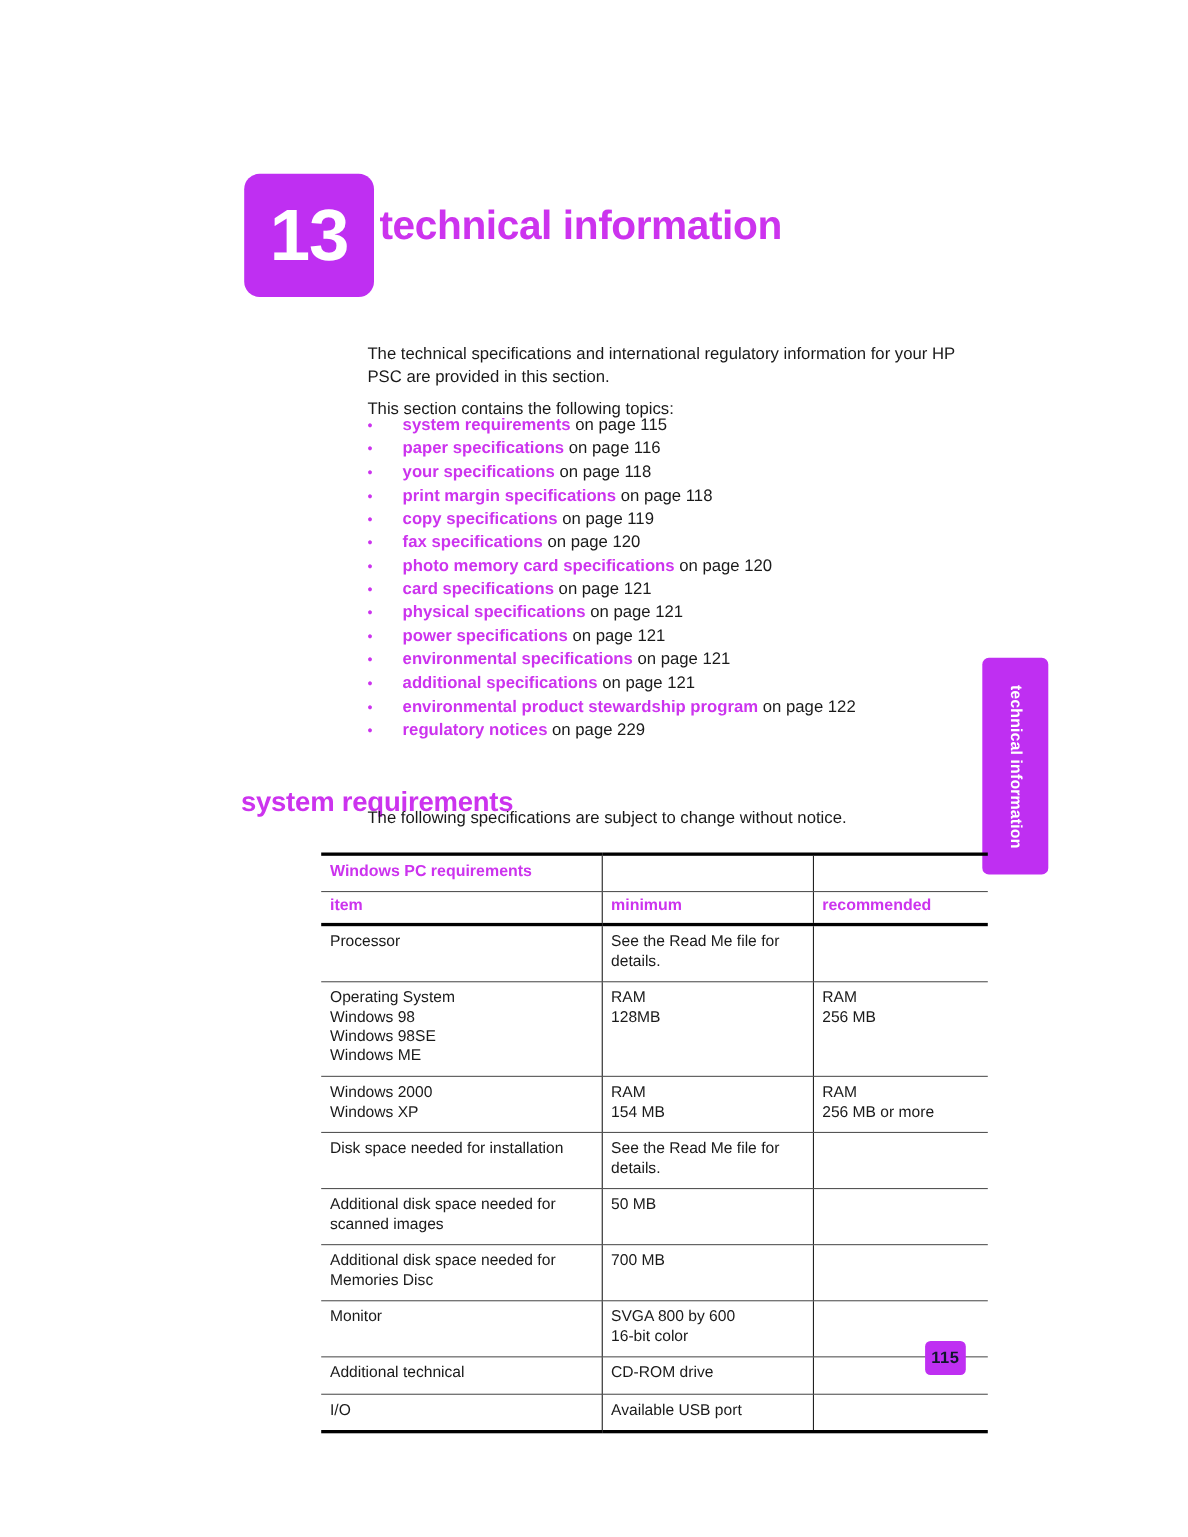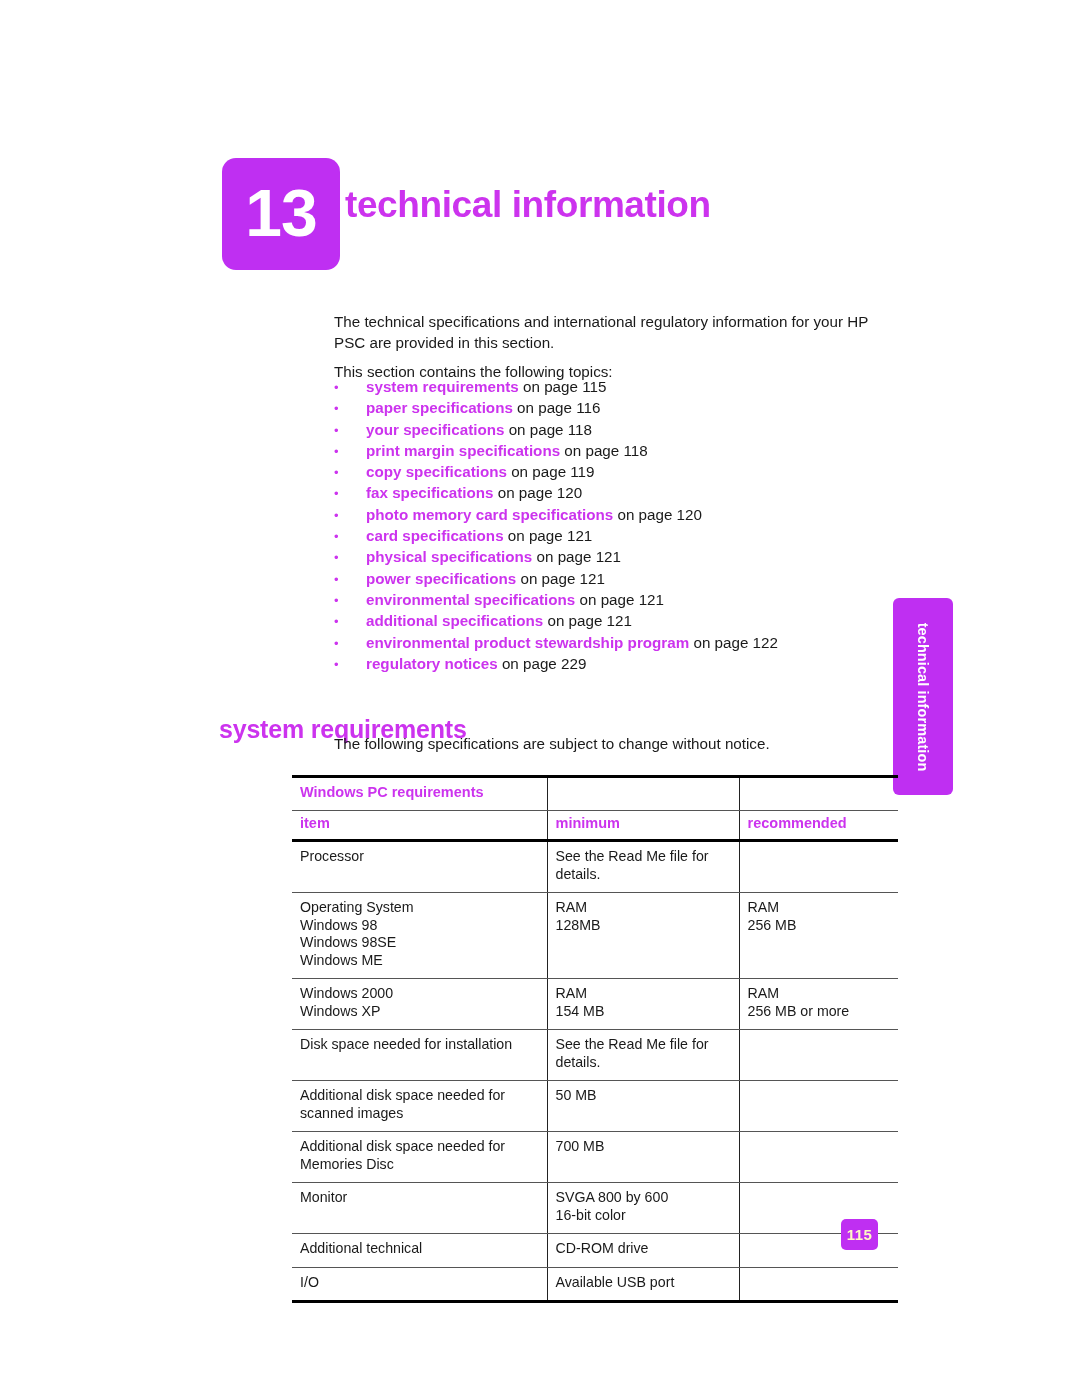--- a/index.html
+++ b/index.html
@@ -189,21 +189,21 @@
     position: absolute;
     left: 841px;
     top: 1219px;
     width: 37px;
     height: 31px;
     background: #bf2ff2;
     border-radius: 5px;
     display: flex;
     align-items: center;
     justify-content: center;
-    color: #fef9c3;
+    color: #0f172a;
     font-size: 15px;
     font-weight: bold;
     letter-spacing: 0.5px;
   }
 </style>
 </head>
 <body>
 
 <div class="chapter-badge">
   <span class="chapter-badge-number">13</span>

